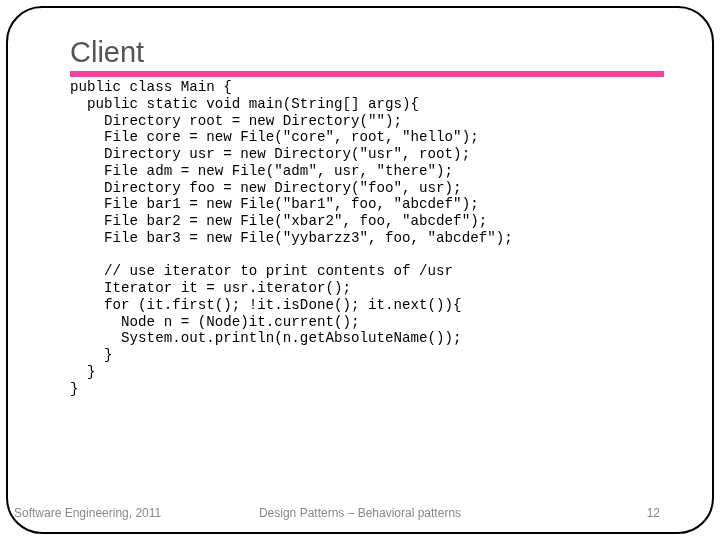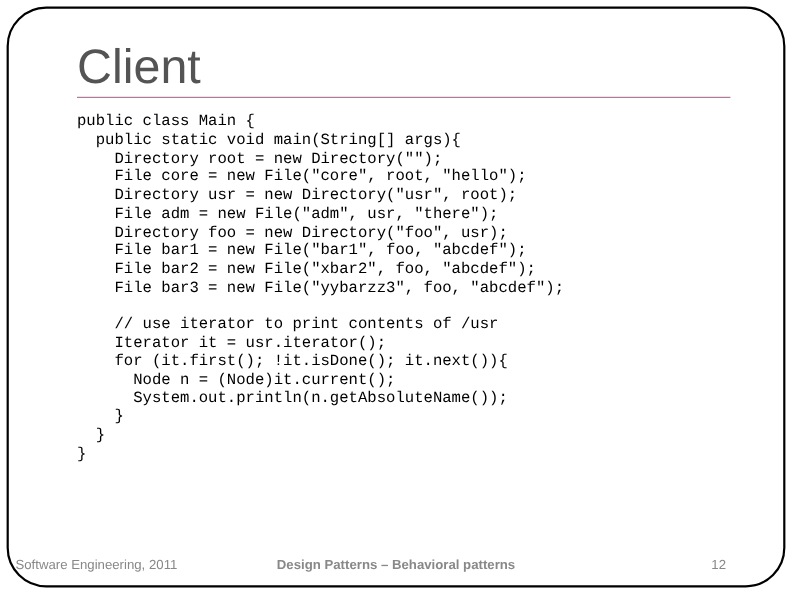--- a/index.html
+++ b/index.html
@@ -17,53 +17,52 @@
     top: 6px;
     left: 6px;
     right: 6px;
     bottom: 6px;
     border: 2px solid #000;
     border-radius: 36px;
     box-sizing: border-box;
     padding: 28px 48px 48px 62px;
   }
   .title {
-    font-size: 44px;
+    font-size: 29px;
     font-weight: 400;
     color: #545454;
     margin: 0 0 2px 0;
-    border-bottom: 1px solid #ec4899;
+    border-bottom: 6px solid #ec4899;
     padding-bottom: 2px;
     font-family: Arial, sans-serif;
   }
   .code {
     font-family: "Courier New", Courier, monospace;
     font-size: 14.2px;
     line-height: 1.18;
     white-space: pre;
     color: #000;
-    margin-top: 14px;
+    margin-top: 2px;
   }
   .footer {
     position: absolute;
     bottom: 20px;
     left: 0;
     right: 0;
     display: flex;
     justify-content: space-between;
     align-items: center;
     padding: 0 60px 0 14px;
     font-size: 12px;
     color: #888;
   }
   .footer .center {
     position: absolute;
     left: 50%;
     transform: translateX(-50%);
-    font-weight: bold;
   }
 </style>
 </head>
 <body>
 
 <div class="slide">
   <h1 class="title">Client</h1>
   <div class="code">public class Main {
   public static void main(String[] args){
     Directory root = new Directory("");

